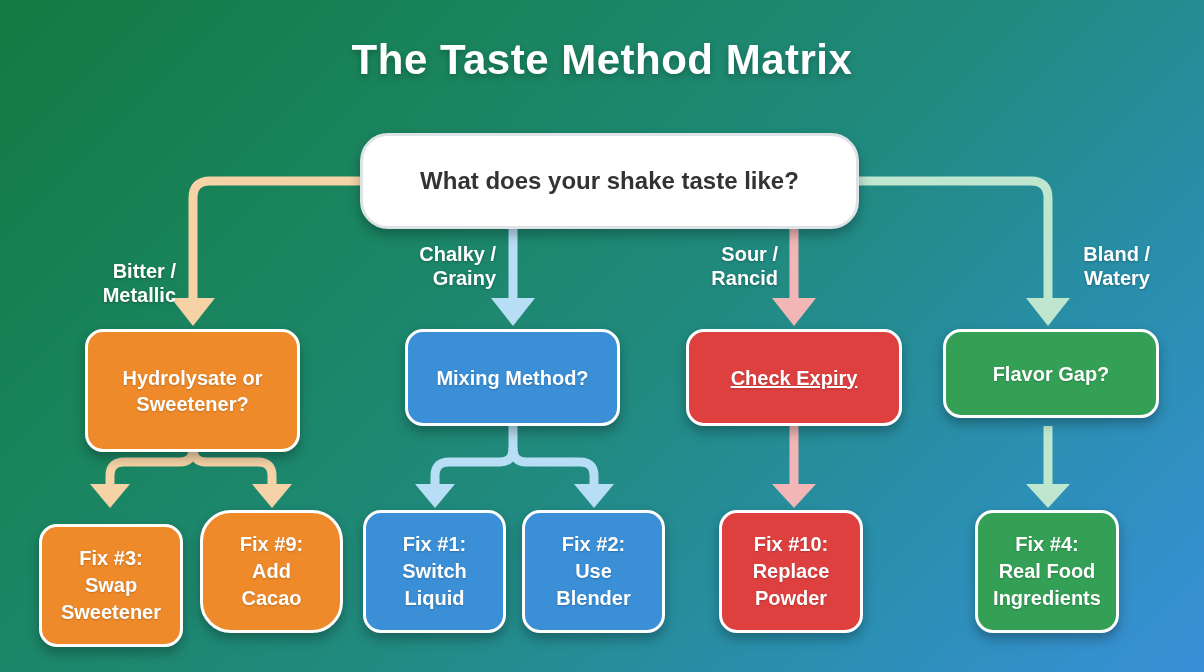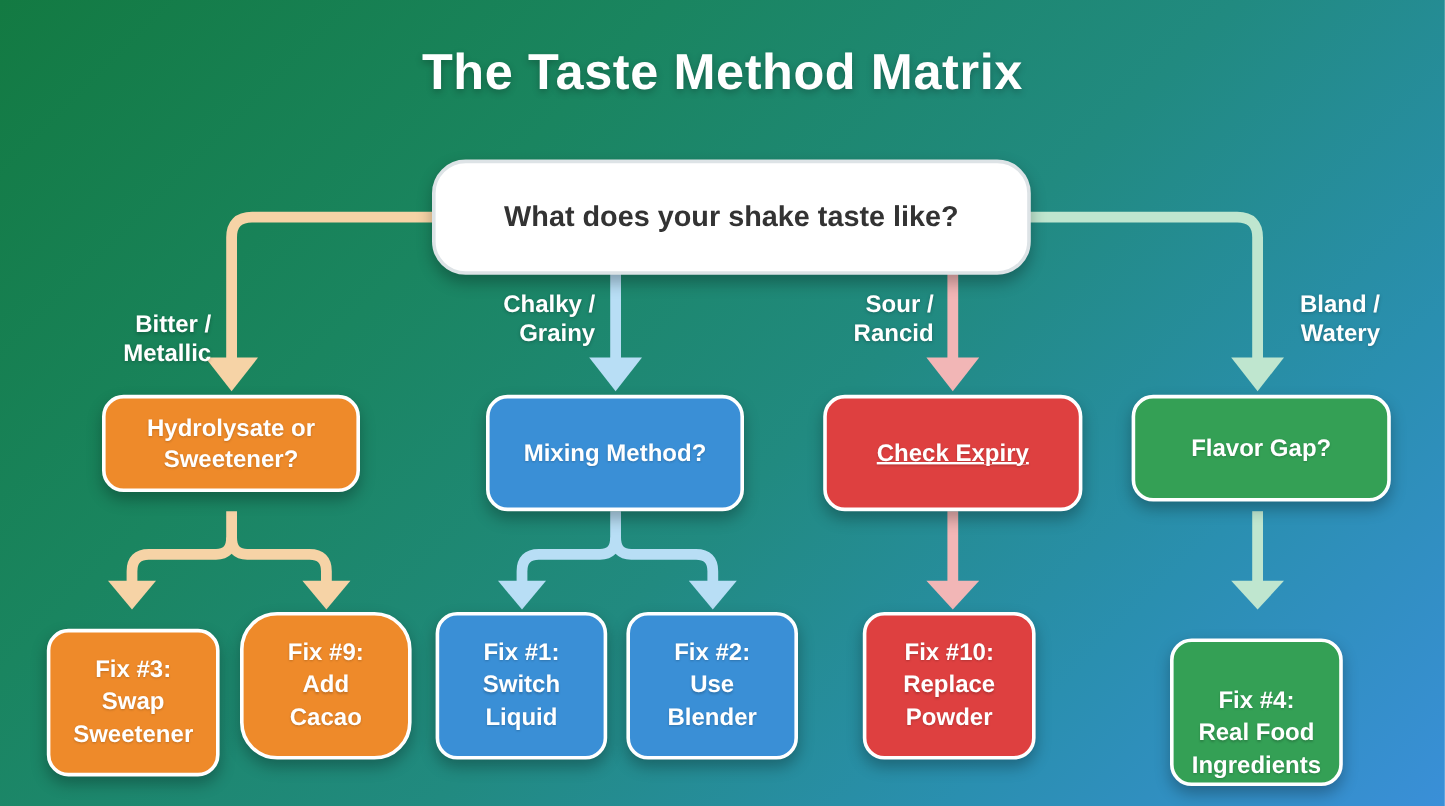--- a/index.html
+++ b/index.html
@@ -85,21 +85,21 @@
 
 <div class="label" style="left:70px; top:242px; width:106px;margin-top:17px;">Bitter /
 Metallic</div>
 <div class="label" style="left:390px; top:242px; width:106px;">Chalky /
 Grainy</div>
 <div class="label" style="left:672px; top:242px; width:106px;">Sour /
 Rancid</div>
 <div class="label" style="left:1044px; top:242px; width:106px;">Bland /
 Watery</div>
 
-<div class="node" style="left:85px; top:329px; width:215px; height:81px; background:#ee8a2a;">
+<div class="node" style="left:85px; top:329px; width:215px; height:123px; background:#ee8a2a;">
   <span>Hydrolysate or
 Sweetener?</span>
 </div>
 <div class="node" style="left:405px; top:329px; width:215px; height:97px; background:#3a8fd6;">
   <span>Mixing Method?</span>
 </div>
 <div class="node" style="left:686px; top:329px; width:216px; height:97px; background:#de4040;text-decoration:underline;">
   <span>Check Expiry</span>
 </div>
 <div class="node" style="left:943px; top:329px; width:216px; height:89px; background:#34a055;">
@@ -124,17 +124,17 @@
 <div class="node leaf" style="left:522px; top:510px; width:143px; height:123px; background:#3a8fd6;">
   <span>Fix #2:
 Use
 Blender</span>
 </div>
 <div class="node leaf" style="left:719px; top:510px; width:144px; height:123px; background:#de4040;">
   <span>Fix #10:
 Replace
 Powder</span>
 </div>
-<div class="node leaf" style="left:975px; top:532px; width:144px; height:123px; background:#34a055;align-items:flex-end;">
+<div class="node leaf" style="left:975px; top:510px; width:144px; height:123px; background:#34a055;">
   <span>Fix #4:
 Real Food
 Ingredients</span>
 </div>
 
 </body></html>

